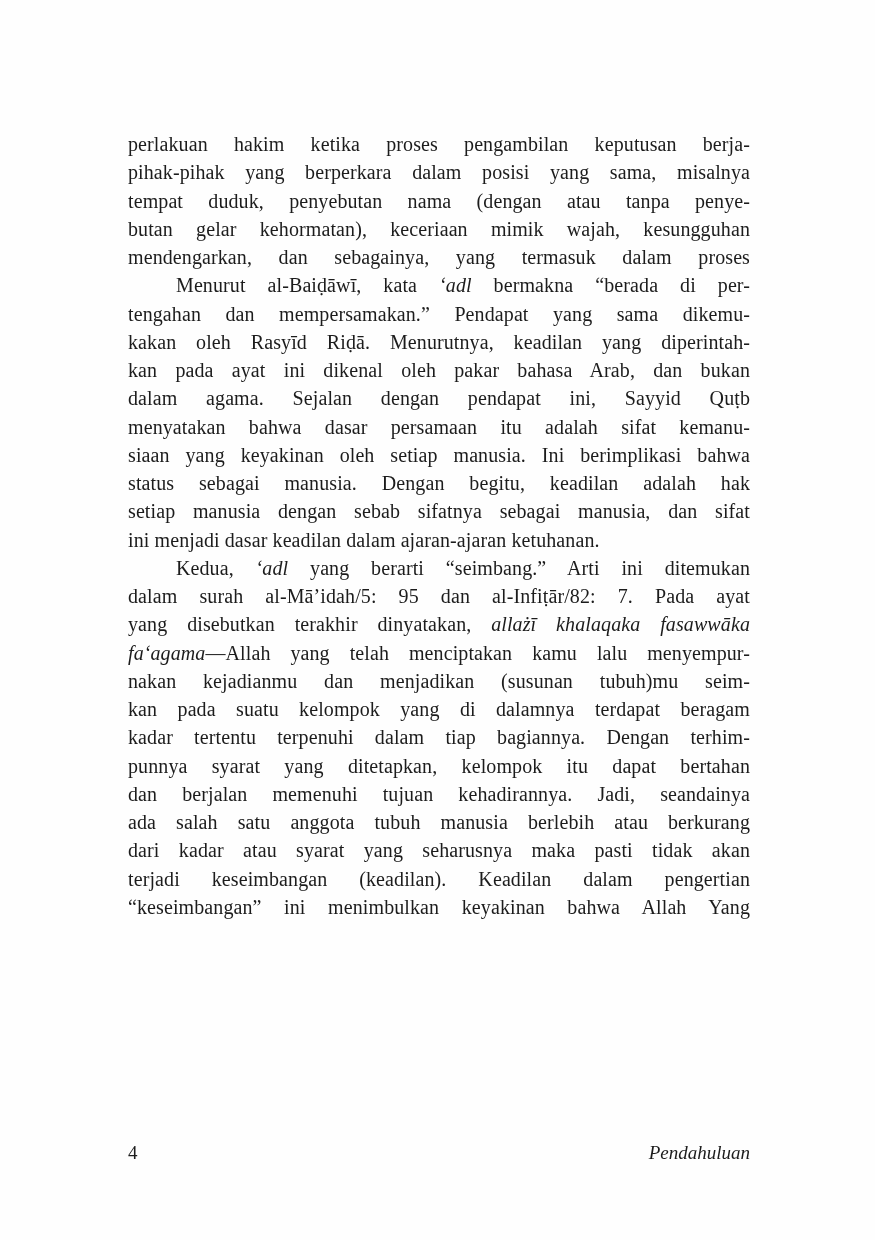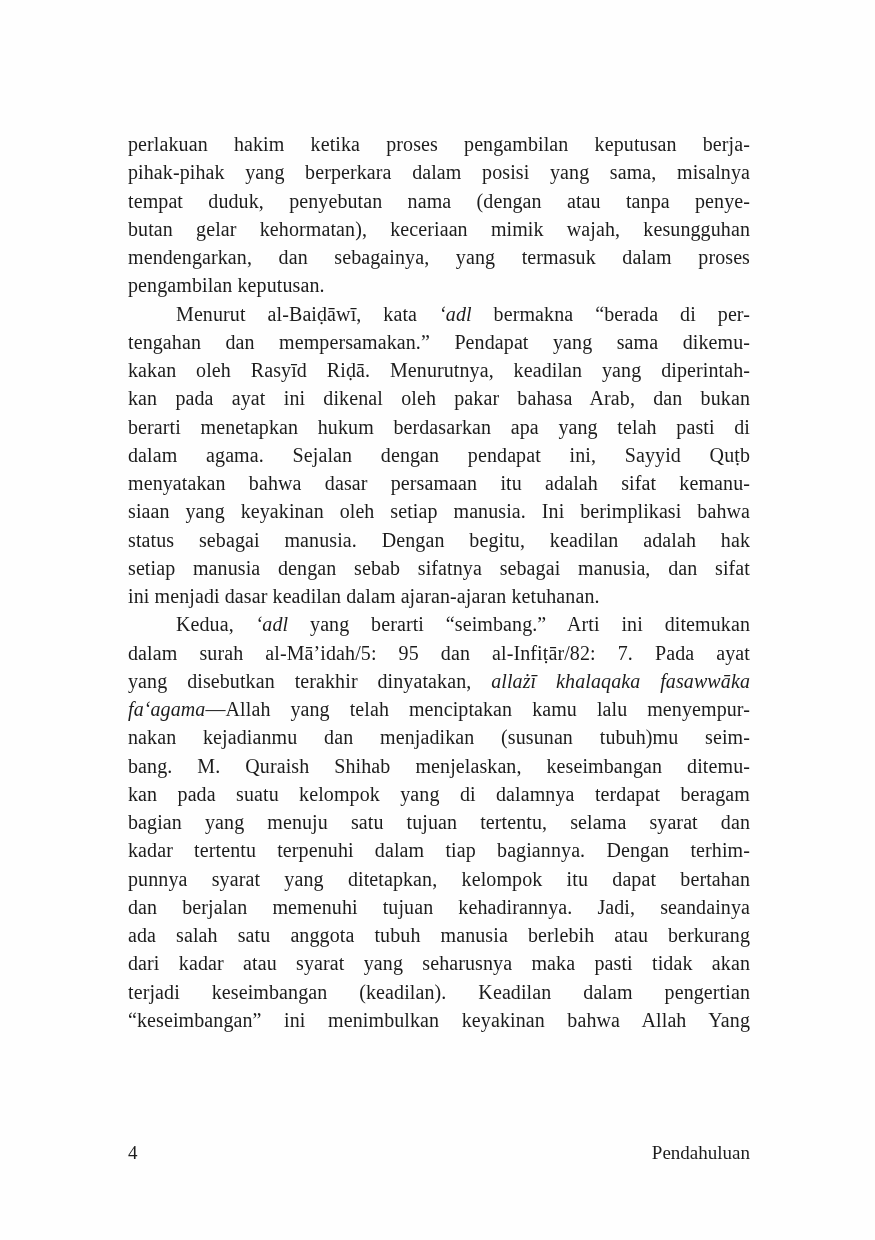--- a/index.html
+++ b/index.html
@@ -44,52 +44,49 @@
     left: 128px;
     top: 1139px;
     width: 622px;
     display: flex;
     justify-content: space-between;
     align-items: baseline;
     font-size: 19px;
     line-height: 28px;
   }
   .running-title {
+    font-style: italic;
   }
 </style>
 </head>
 <body>
 
 <div class="page">
   <div class="text-block" id="text-block">
       <div class="line"><span>perlakuan hakim ketika proses pengambilan keputusan berja-</span></div>
       <div class="line"><span>pihak-pihak yang berperkara dalam posisi yang sama, misalnya</span></div>
       <div class="line"><span>tempat duduk, penyebutan nama (dengan atau tanpa penye-</span></div>
       <div class="line"><span>butan gelar kehormatan), keceriaan mimik wajah, kesungguhan</span></div>
       <div class="line"><span>mendengarkan, dan sebagainya, yang termasuk dalam proses</span></div>
-      <div class="line para-end"><span>pengambilan keputusan.</span></div>
       <div class="line indent"><span>Menurut al-Baiḍāwī, kata </span><em>‘adl</em><span> bermakna “berada di per-</span></div>
       <div class="line"><span>tengahan dan mempersamakan.” Pendapat yang sama dikemu-</span></div>
       <div class="line"><span>kakan oleh Rasyīd Riḍā. Menurutnya, keadilan yang diperintah-</span></div>
       <div class="line"><span>kan pada ayat ini dikenal oleh pakar bahasa Arab, dan bukan</span></div>
-      <div class="line"><span>berarti menetapkan hukum berdasarkan apa yang telah pasti di</span></div>
       <div class="line"><span>dalam agama. Sejalan dengan pendapat ini, Sayyid Quṭb</span></div>
       <div class="line"><span>menyatakan bahwa dasar persamaan itu adalah sifat kemanu-</span></div>
       <div class="line"><span>siaan yang keyakinan oleh setiap manusia. Ini berimplikasi bahwa</span></div>
       <div class="line"><span>status sebagai manusia. Dengan begitu, keadilan adalah hak</span></div>
       <div class="line"><span>setiap manusia dengan sebab sifatnya sebagai manusia, dan sifat</span></div>
       <div class="line para-end"><span>ini menjadi dasar keadilan dalam ajaran-ajaran ketuhanan.</span></div>
       <div class="line indent"><span>Kedua, </span><em>‘adl</em><span> yang berarti “seimbang.” Arti ini ditemukan</span></div>
       <div class="line"><span>dalam surah al-Mā’idah/5: 95 dan al-Infiṭār/82: 7. Pada ayat</span></div>
       <div class="line"><span>yang disebutkan terakhir dinyatakan, </span><em>allażī khalaqaka fasawwāka</em></div>
       <div class="line"><em>fa‘agama</em><span>—Allah yang telah menciptakan kamu lalu menyempur-</span></div>
       <div class="line"><span>nakan kejadianmu dan menjadikan (susunan tubuh)mu seim-</span></div>
-      <div class="line"><span>bang. M. Quraish Shihab menjelaskan, keseimbangan ditemu-</span></div>
       <div class="line"><span>kan pada suatu kelompok yang di dalamnya terdapat beragam</span></div>
-      <div class="line"><span>bagian yang menuju satu tujuan tertentu, selama syarat dan</span></div>
       <div class="line"><span>kadar tertentu terpenuhi dalam tiap bagiannya. Dengan terhim-</span></div>
       <div class="line"><span>punnya syarat yang ditetapkan, kelompok itu dapat bertahan</span></div>
       <div class="line"><span>dan berjalan memenuhi tujuan kehadirannya. Jadi, seandainya</span></div>
       <div class="line"><span>ada salah satu anggota tubuh manusia berlebih atau berkurang</span></div>
       <div class="line"><span>dari kadar atau syarat yang seharusnya maka pasti tidak akan</span></div>
       <div class="line"><span>terjadi keseimbangan (keadilan). Keadilan dalam pengertian</span></div>
       <div class="line"><span>“keseimbangan” ini menimbulkan keyakinan bahwa Allah Yang</span></div>
     </div>
   <div class="footer">
     <span class="page-number">4</span>

